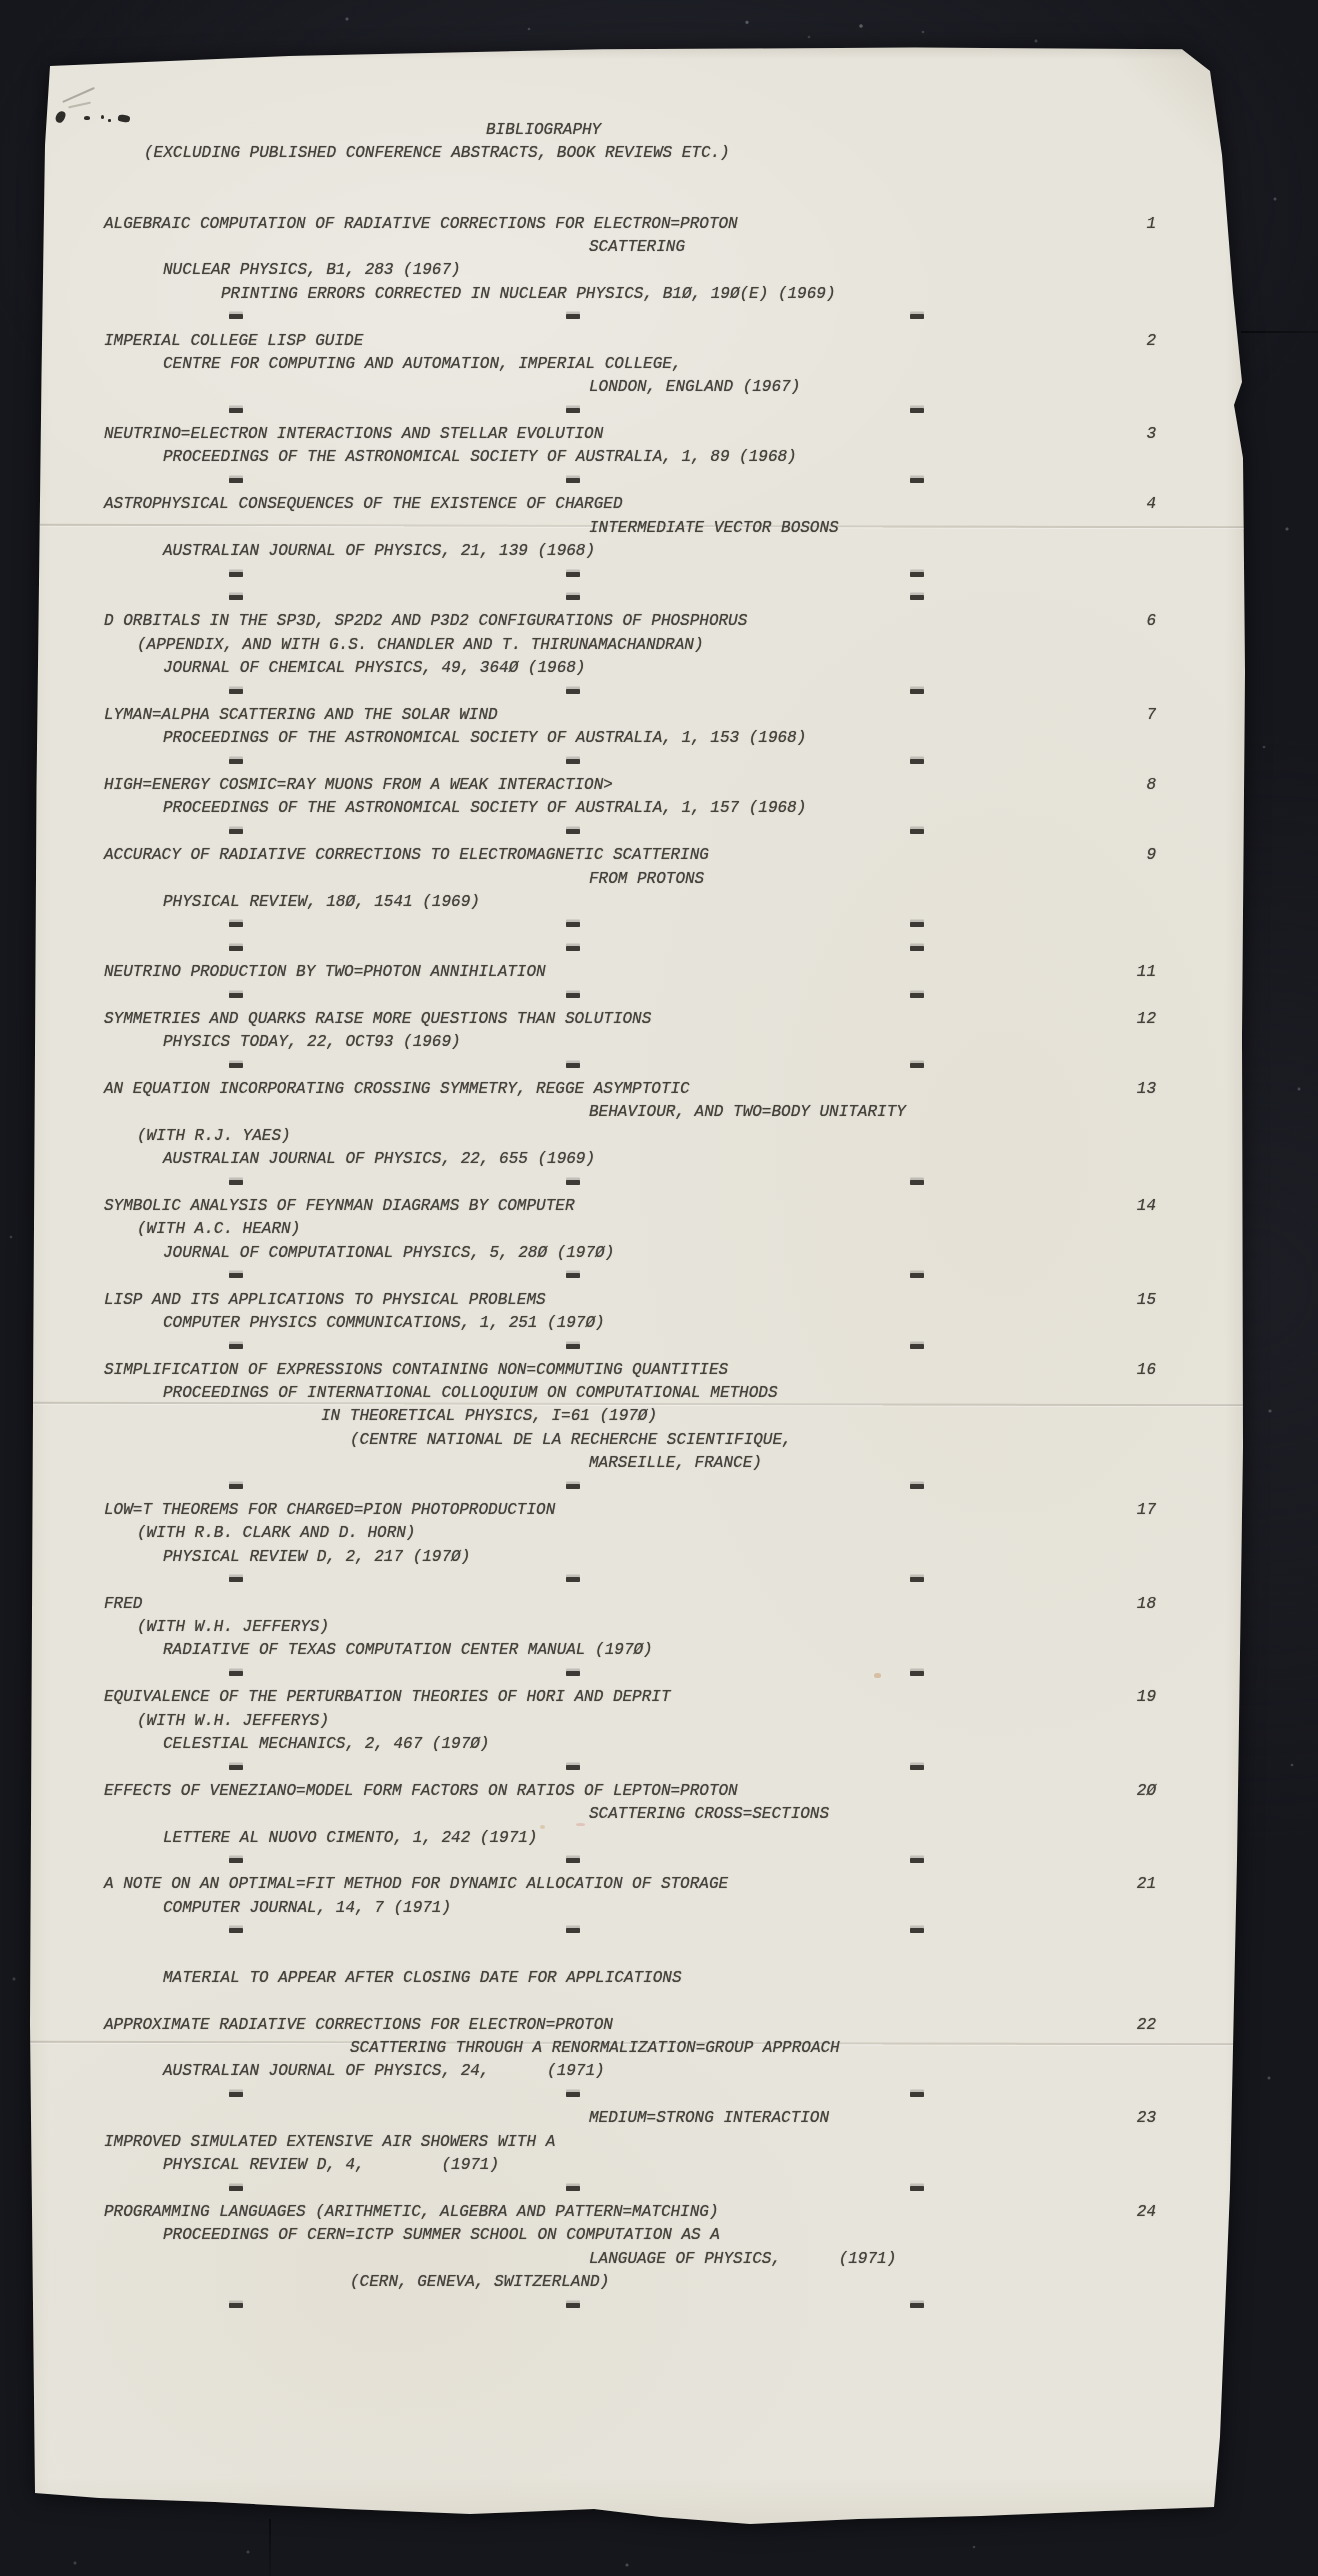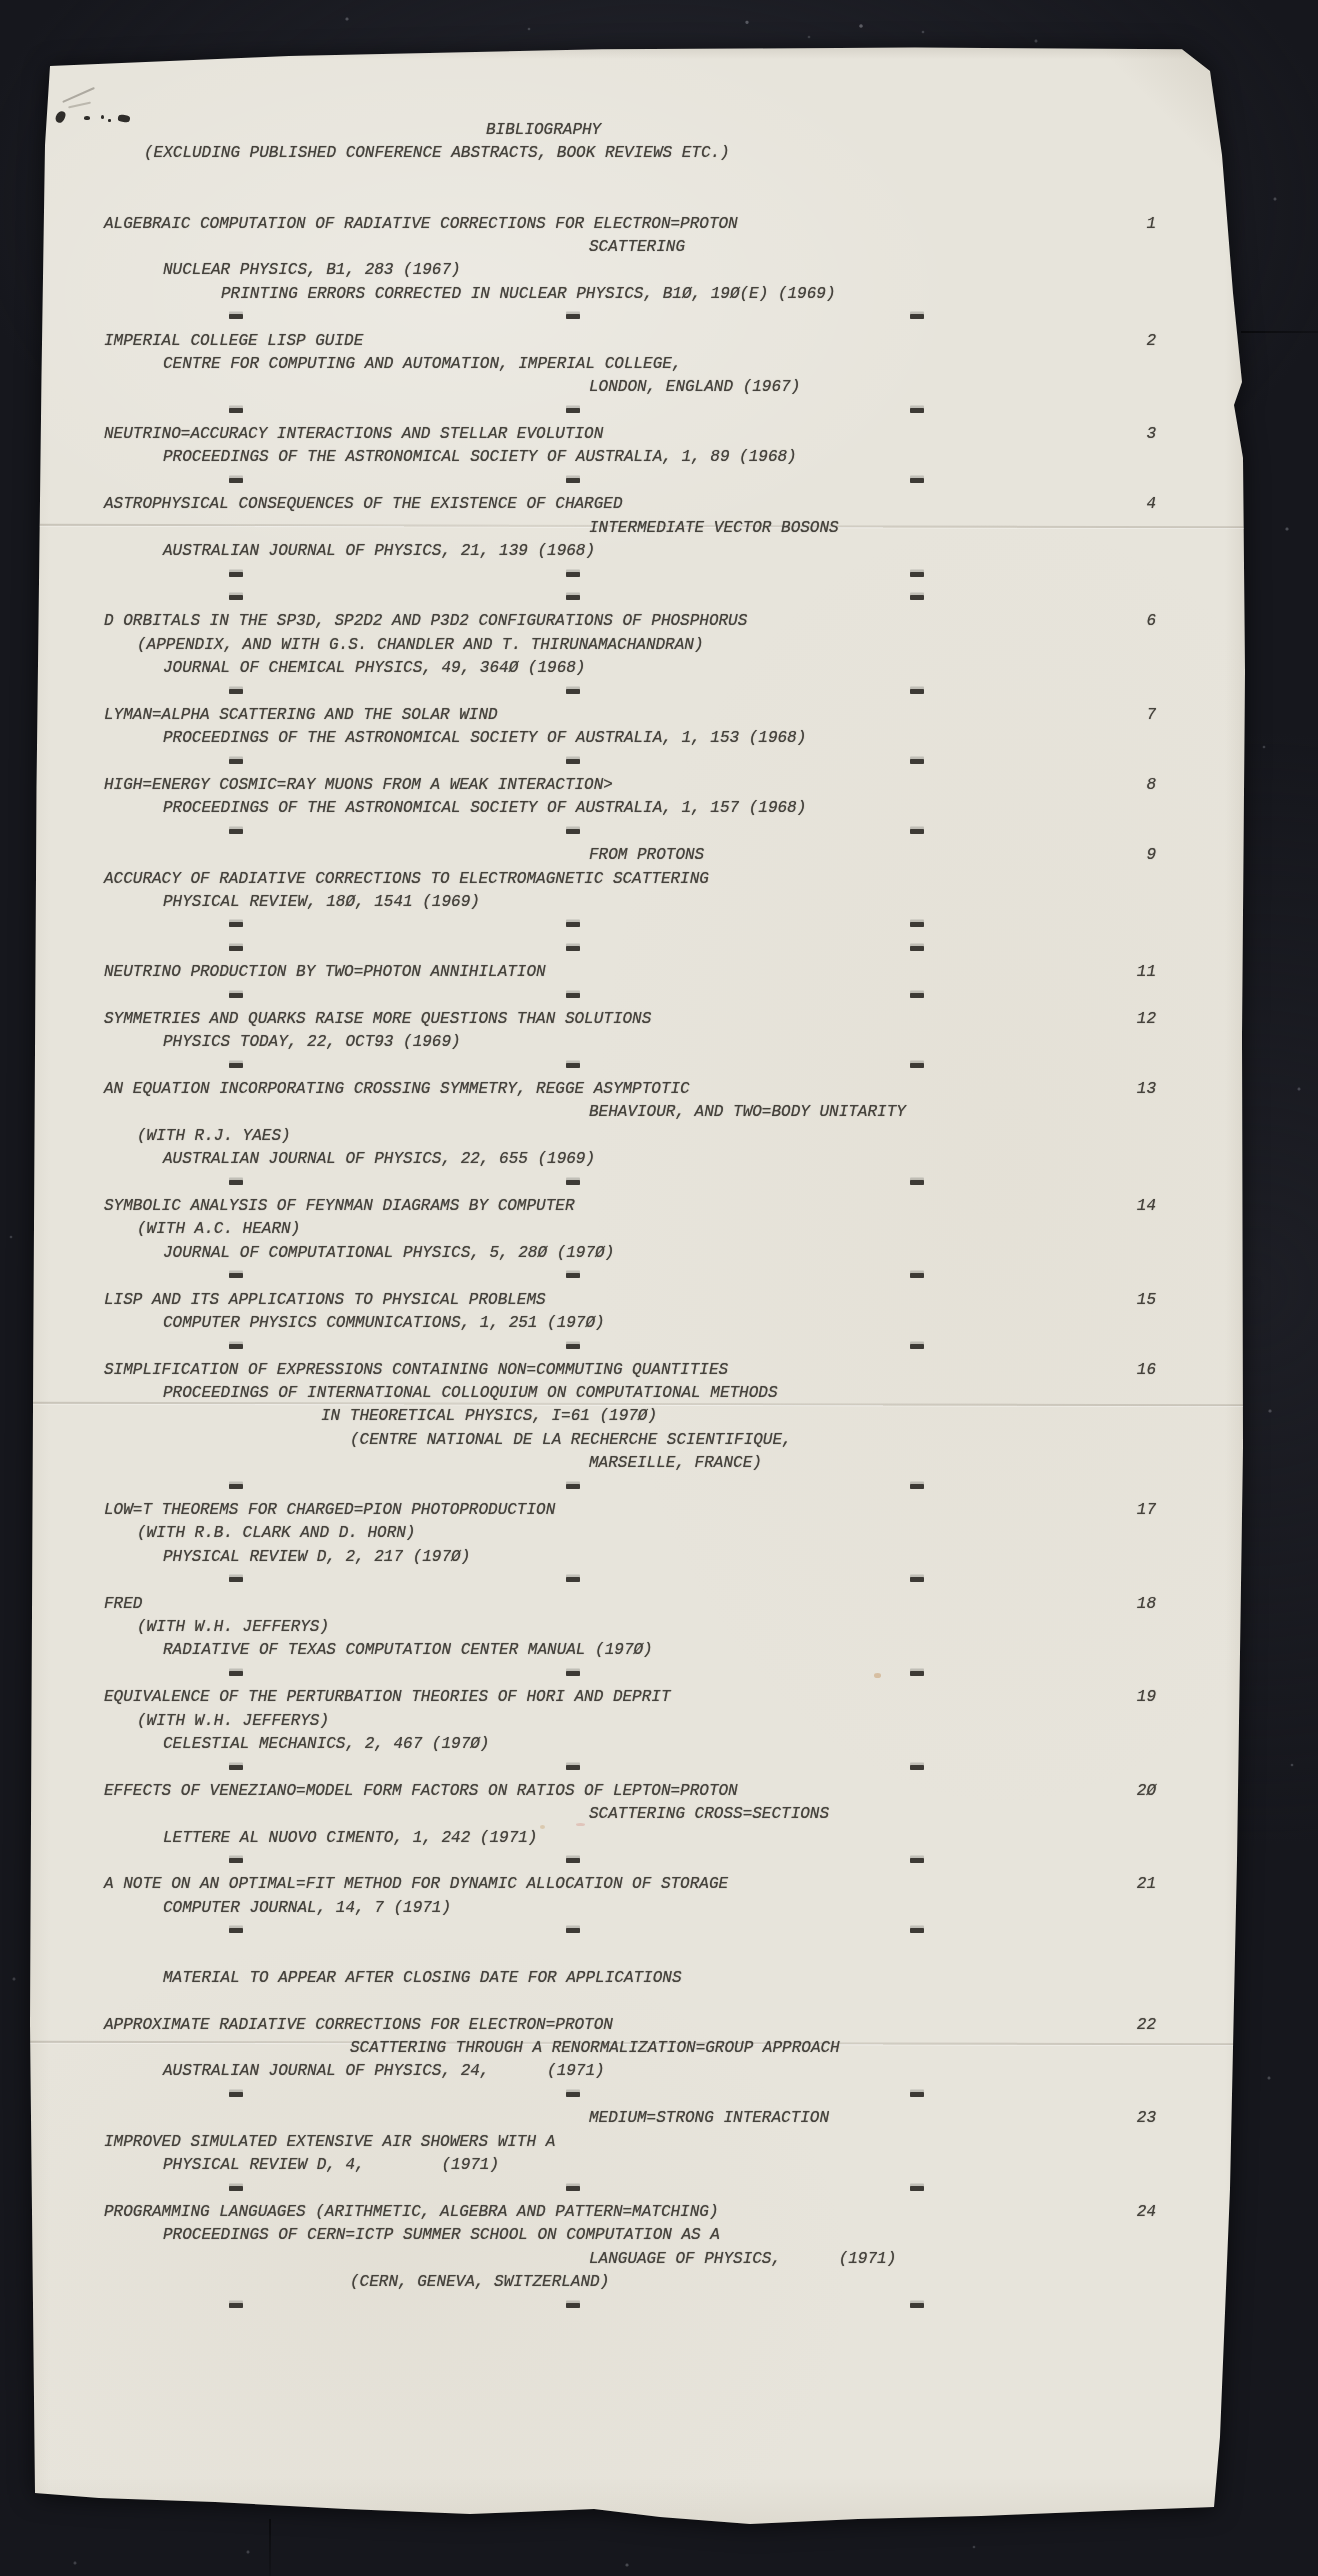--- a/index.html
+++ b/index.html
@@ -140,21 +140,21 @@
           <div class="line i-journal">CENTRE FOR COMPUTING AND AUTOMATION, IMPERIAL COLLEGE,</div>
           <div class="line i-deep">LONDON, ENGLAND (1967)</div>
           <span class="num">2</span>
         </div>
         <div class="line sep">
     <span class="dash d1"></span>
     <span class="dash d2"></span>
     <span class="dash d3"></span>
   </div>
         <div class="entry">
-          <div class="line i-title">NEUTRINO=ACCURACY INTERACTIONS AND STELLAR EVOLUTION</div>
+          <div class="line i-title">NEUTRINO=ELECTRON INTERACTIONS AND STELLAR EVOLUTION</div>
           <div class="line i-journal">PROCEEDINGS OF THE ASTRONOMICAL SOCIETY OF AUSTRALIA, 1, 89 (1968)</div>
           <span class="num">3</span>
         </div>
         <div class="line sep">
     <span class="dash d1"></span>
     <span class="dash d2"></span>
     <span class="dash d3"></span>
   </div>
         <div class="entry">
           <div class="line i-title">ASTROPHYSICAL CONSEQUENCES OF THE EXISTENCE OF CHARGED</div>
@@ -197,22 +197,22 @@
           <div class="line i-title">HIGH=ENERGY COSMIC=RAY MUONS FROM A WEAK INTERACTION&gt;</div>
           <div class="line i-journal">PROCEEDINGS OF THE ASTRONOMICAL SOCIETY OF AUSTRALIA, 1, 157 (1968)</div>
           <span class="num">8</span>
         </div>
         <div class="line sep">
     <span class="dash d1"></span>
     <span class="dash d2"></span>
     <span class="dash d3"></span>
   </div>
         <div class="entry">
+          <div class="line i-title">ACCURACY OF RADIATIVE CORRECTIONS TO ELECTROMAGNETIC SCATTERING</div>
           <div class="line i-deep">FROM PROTONS</div>
-          <div class="line i-title">ACCURACY OF RADIATIVE CORRECTIONS TO ELECTROMAGNETIC SCATTERING</div>
           <div class="line i-journal">PHYSICAL REVIEW, 18Ø, 1541 (1969)</div>
           <span class="num">9</span>
         </div>
         <div class="line sep">
     <span class="dash d1"></span>
     <span class="dash d2"></span>
     <span class="dash d3"></span>
   </div>
         <div class="line sep">
     <span class="dash d1"></span>

